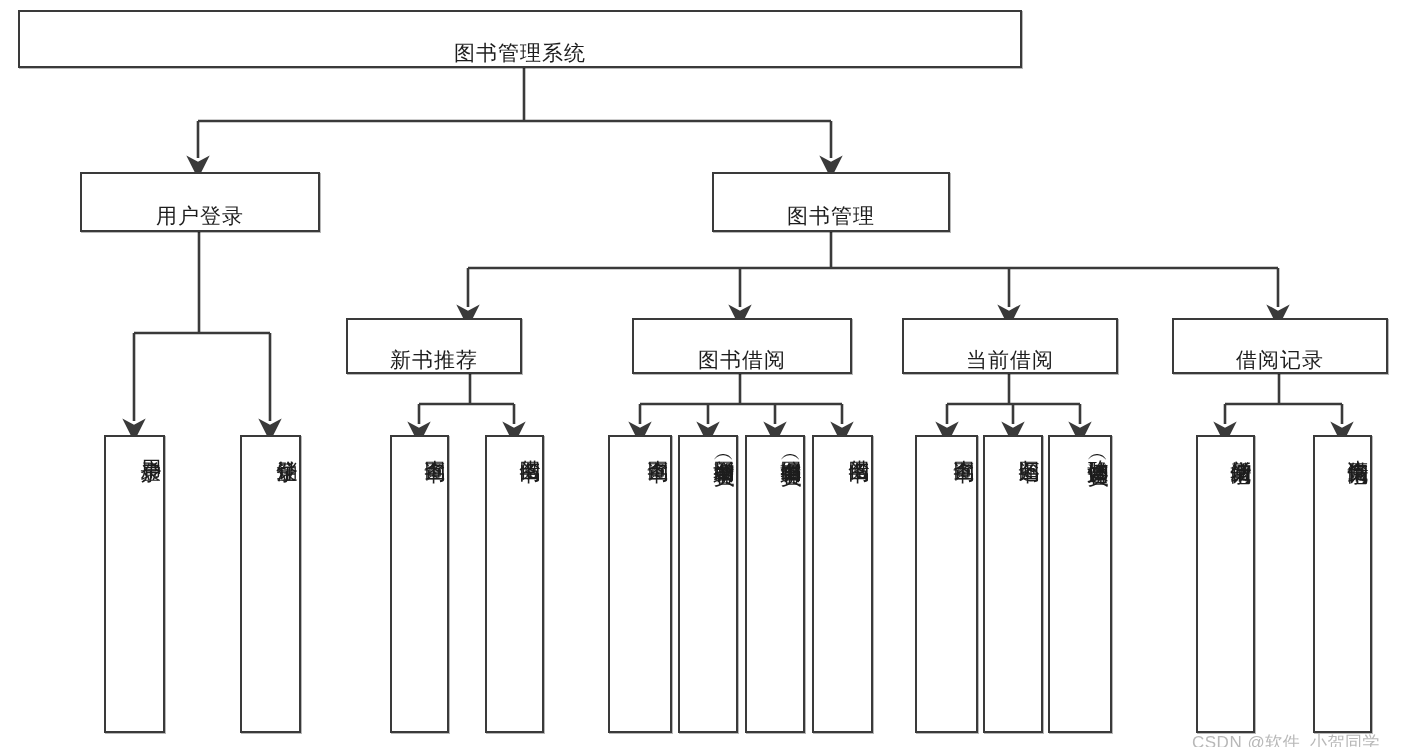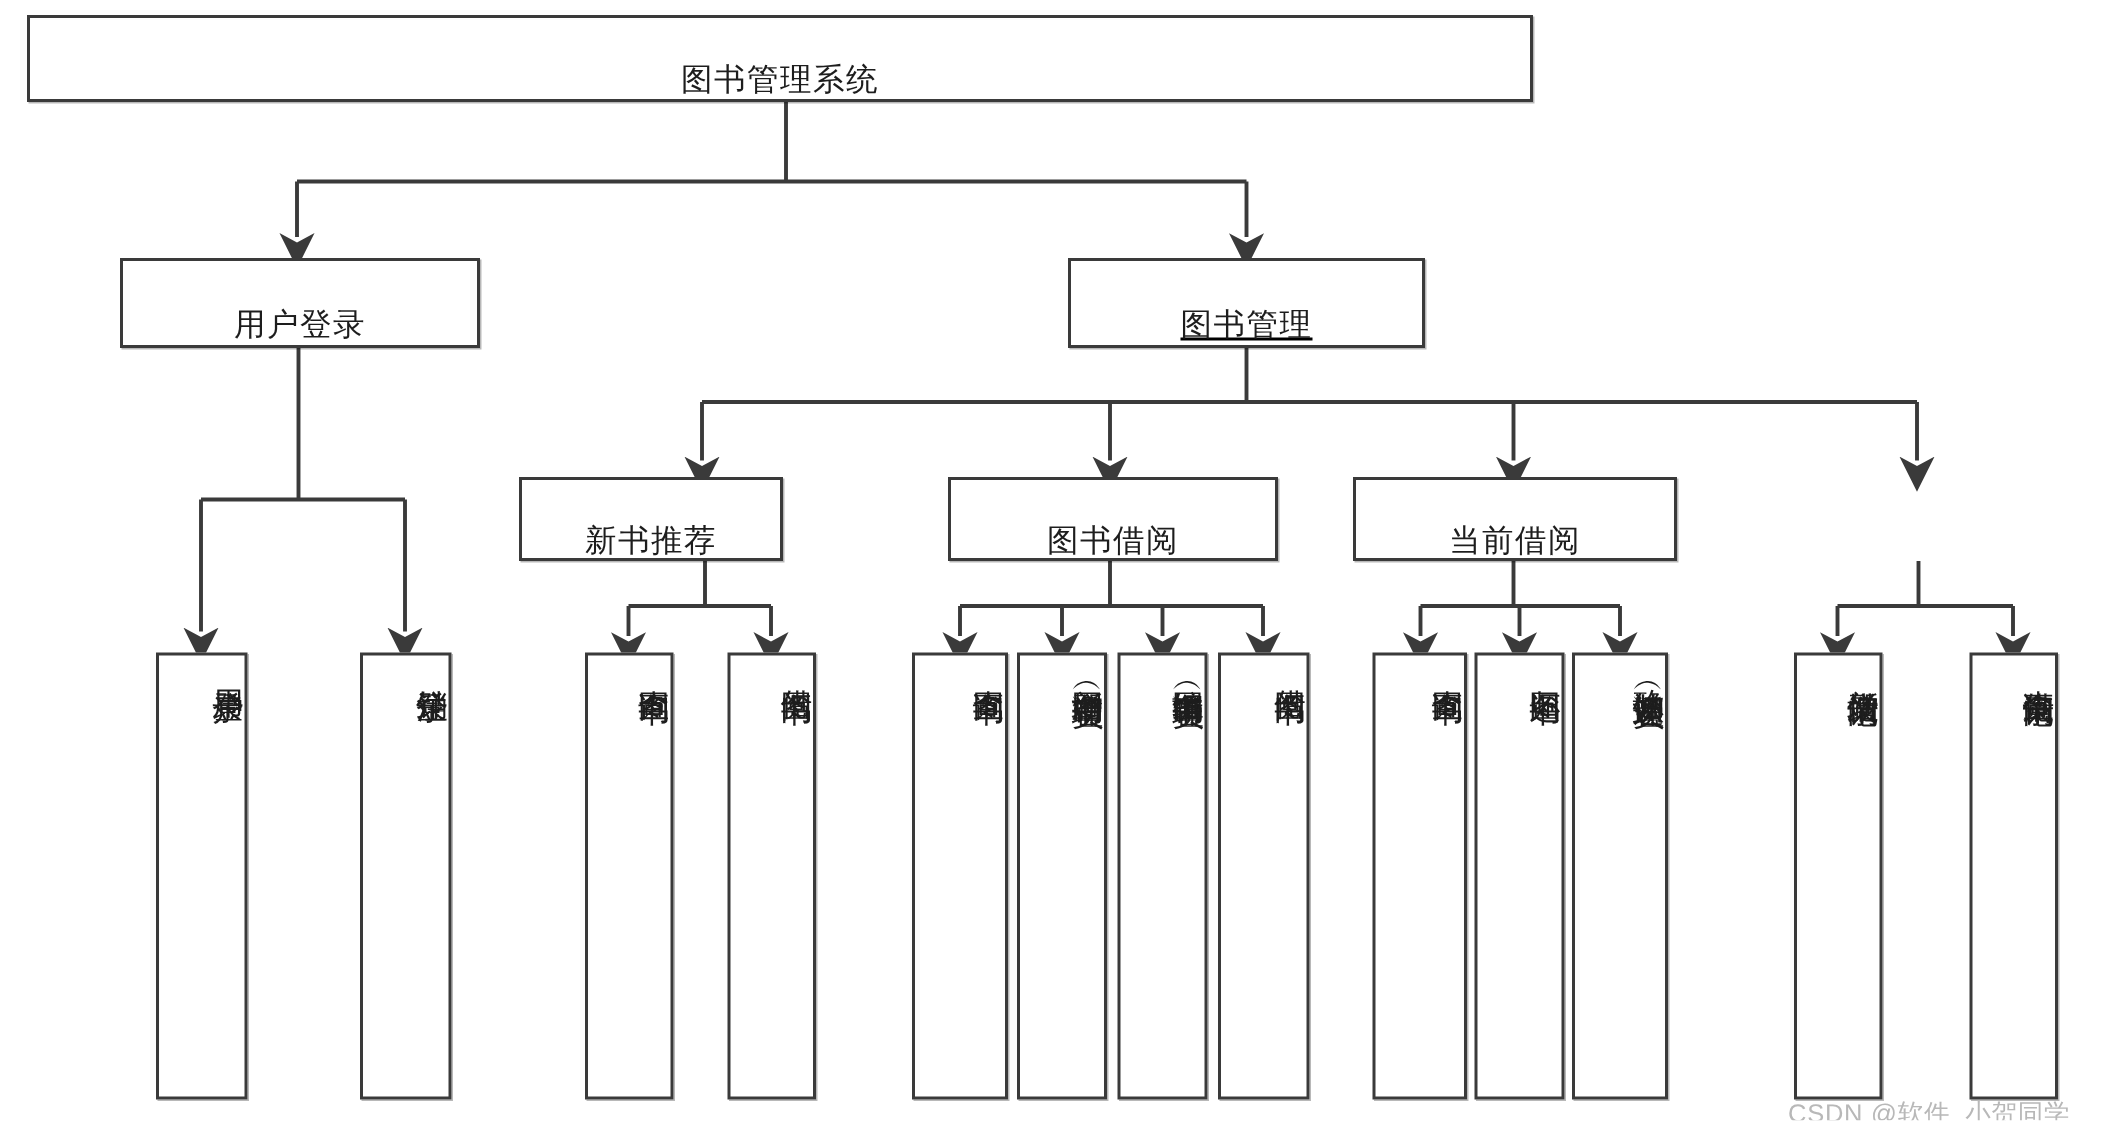--- a/index.html
+++ b/index.html
@@ -126,33 +126,36 @@
     </g>
   </svg>
 
   <div class="node h" style="left:18px; top:10px; width:1004px; height:58px;">
     <span class="label">图书管理系统</span>
   </div>
 
   <div class="node h" style="left:80px; top:172px; width:240px; height:60px;">
     <span class="label">用户登录</span>
   </div>
-  <div class="node h" style="left:712px; top:172px; width:238px; height:60px;text-decoration:underline;">
+  <div class="node h" style="left:712px; top:172px; width:238px; height:60px;">
     <span class="label">图书管理</span>
   </div>
 
   <div class="node h" style="left:346px; top:318px; width:176px; height:56px;">
     <span class="label">新书推荐</span>
   </div>
   <div class="node h" style="left:902px; top:318px; width:216px; height:56px;">
     <span class="label">当前借阅</span>
   </div>
   <div class="node h" style="left:632px; top:318px; width:220px; height:56px;">
     <span class="label">图书借阅</span>
   </div>
+  <div class="node h" style="left:1172px; top:318px; width:216px; height:56px;">
+    <span class="label">借阅记录</span>
+  </div>
 
   <div class="node v" style="left:104px; top:435px; width:61px; height:298px;">
     <span class="label">用户登录</span>
   </div>
   <div class="node v" style="left:240px; top:435px; width:61px; height:298px;">
     <span class="label">注销登录</span>
   </div>
 
   <div class="node v" style="left:390px; top:435px; width:59px; height:298px;">
     <span class="label">查询图书</span>

